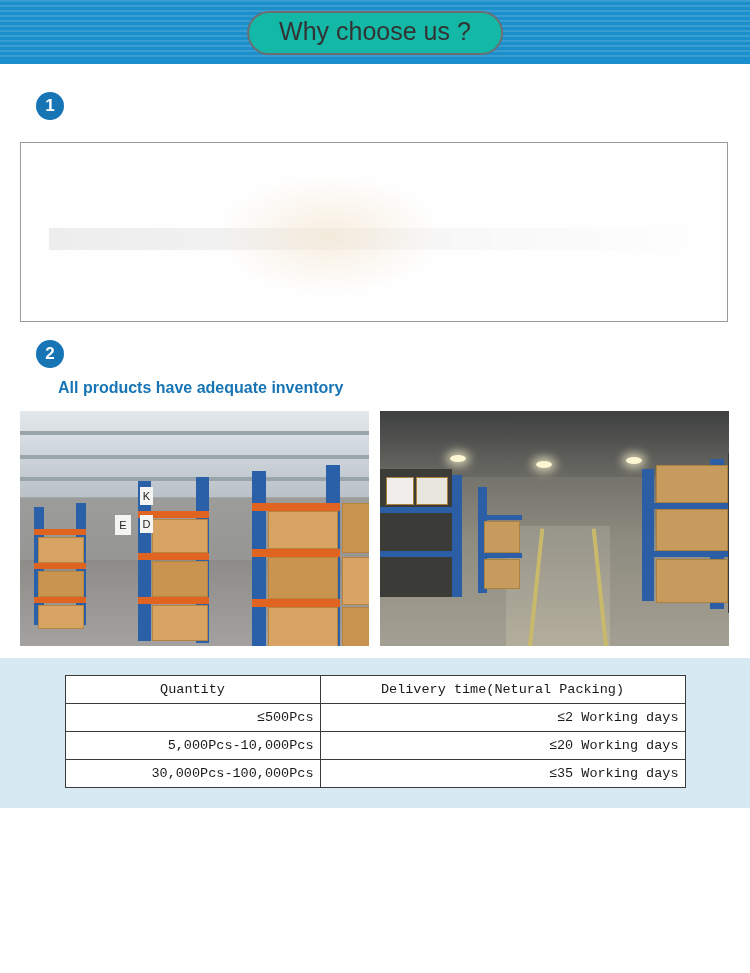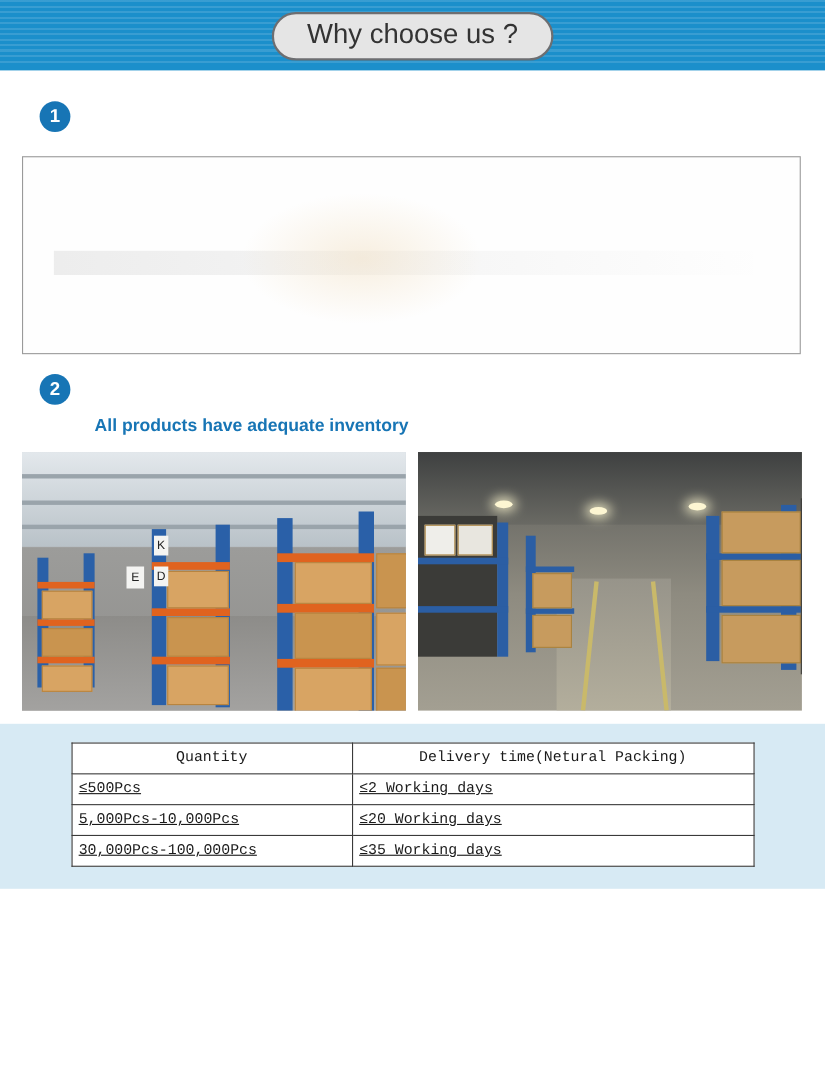--- a/index.html
+++ b/index.html
@@ -40,21 +40,21 @@
       rgba(255,255,255,0.13) 2px,
       rgba(0,0,0,0) 2px,
       rgba(0,0,0,0) 5px
     );
   }
   .header .title-bubble {
     position: absolute;
     left: 50%;
     top: 11px;
     transform: translateX(-50%);
-    background: #e5e5e5;
+    background: #14b8a6;
     border: 2px solid #6d6e71;
     border-radius: 22px;
     padding: 5px 30px 7px 30px;
     font-size: 25px;
     color: #333333;
     font-family: "Liberation Sans", sans-serif;
     white-space: nowrap;
     line-height: 1.1;
   }
   .header-bottom-line {
@@ -135,21 +135,21 @@
   }
 
   
   #section-delivery {
     padding: 18px 0 0 0;
   }
   #section-delivery .head-row {
     padding-left: 36px;
   }
   #section-delivery .sub-text {
-    padding-left: 86px;
+    padding-left: 58px;
     margin-top: 11px;
   }
 
   .photo-row {
     display: flex;
     gap: 11px;
     margin: 14px 20px 0 20px;
   }
   .warehouse {
     width: 349px;
@@ -241,22 +241,21 @@
     font-size: 13.5px;
     color: #1a1a1a;
     padding: 0 6px;
     box-sizing: border-box;
   }
   table.delivery th {
     text-align: center;
     font-weight: normal;
   }
   table.delivery td {
-    text-align: left;
-    text-decoration: underline;
+    text-align: right;
   }
   table.delivery col.c1 { width: 255px; }
   table.delivery col.c2 { width: 365px; }
 </style>
 </head>
 <body>
 
 <div class="page">
 
   <div class="header">

